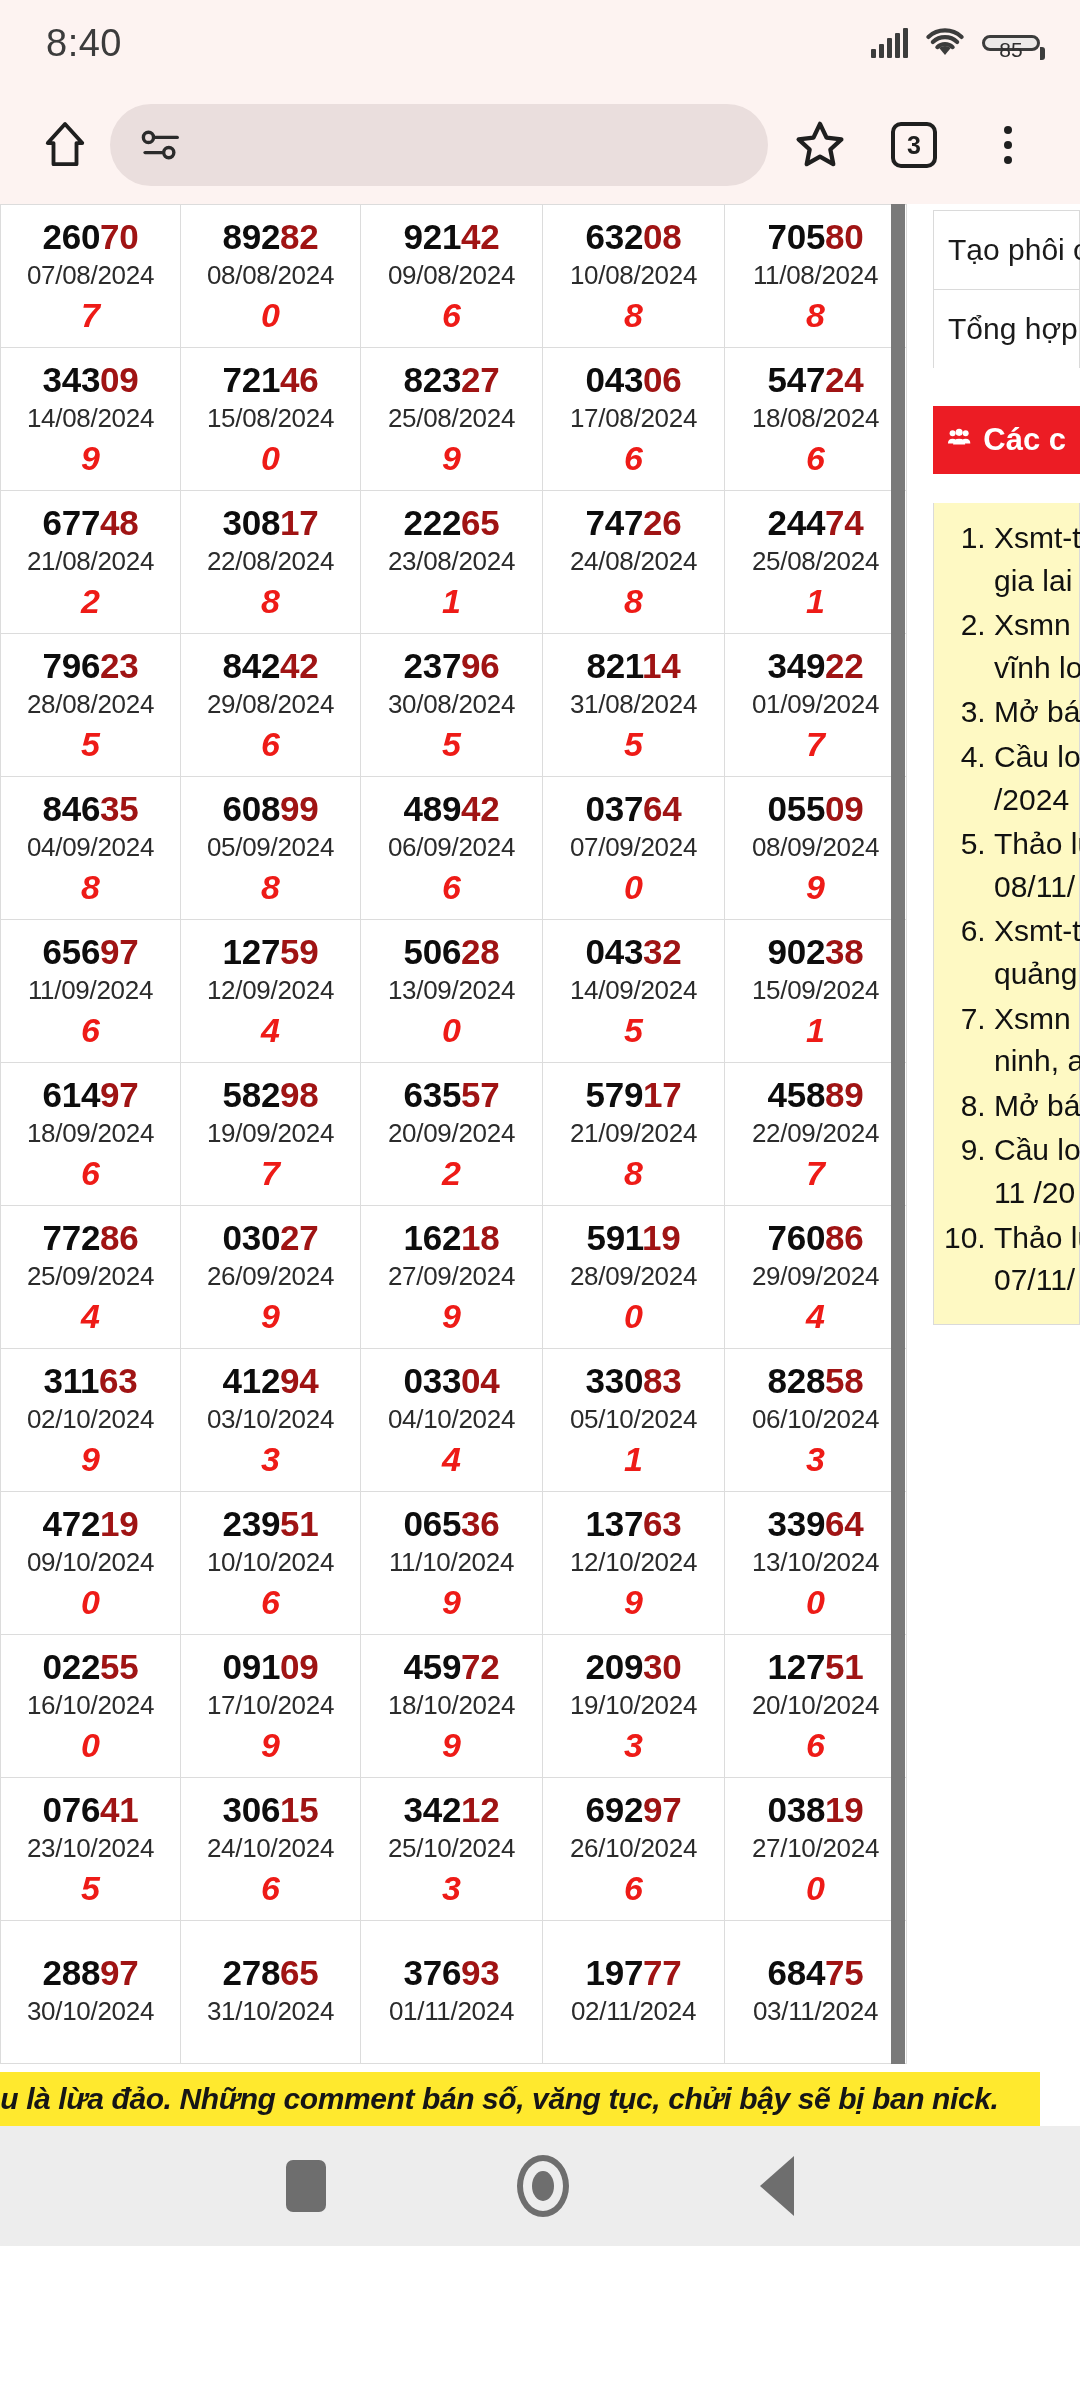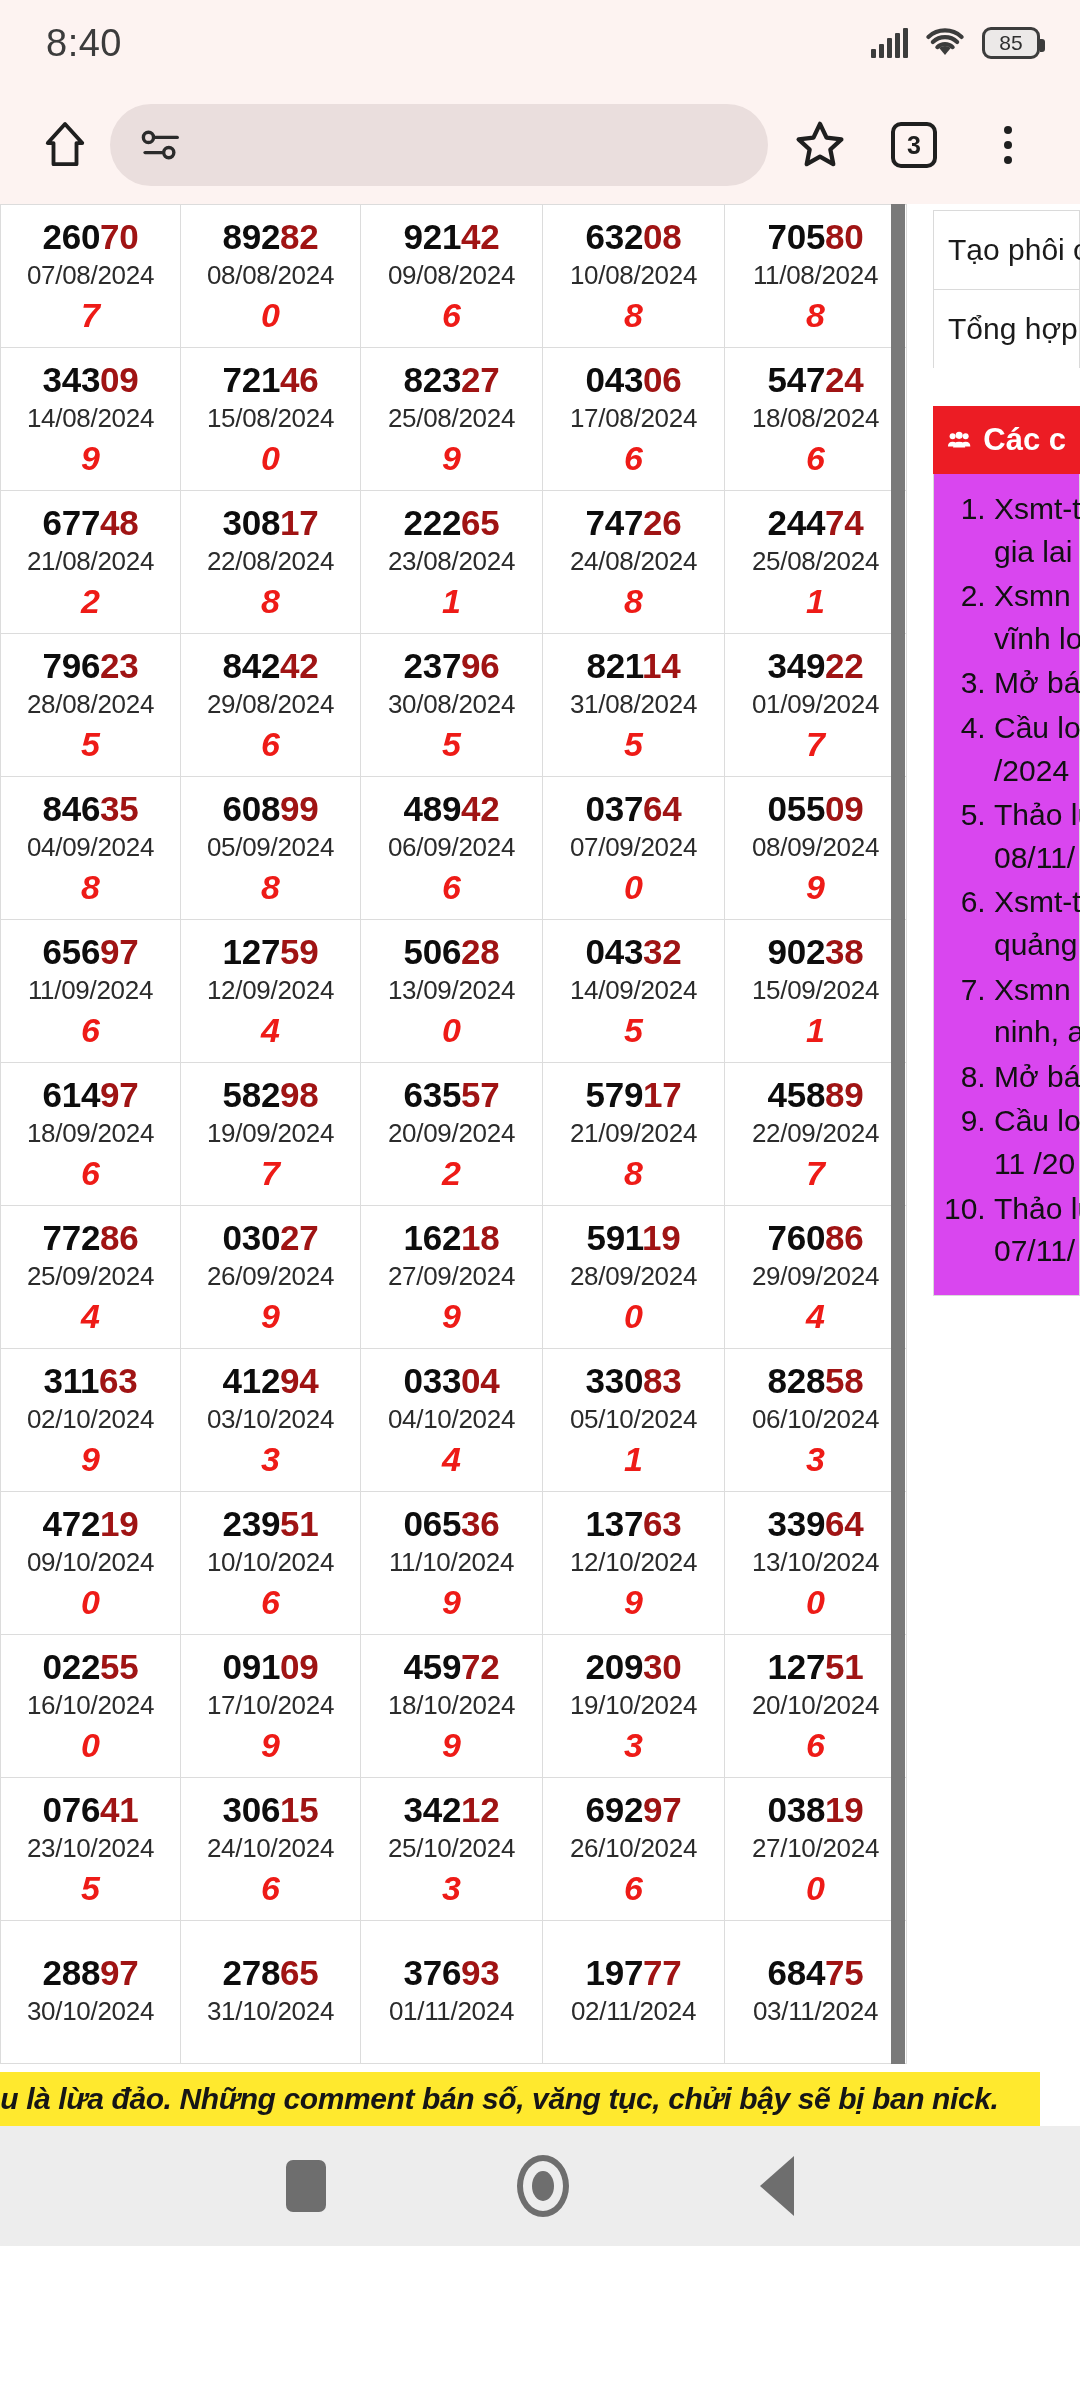--- a/index.html
+++ b/index.html
@@ -22,23 +22,23 @@
   #status-icons {
     position: absolute; right: 40px; top: 0; height: 86px;
     display: flex; align-items: center; gap: 17px;
   }
   .sig { display: flex; align-items: flex-end; gap: 3px; height: 30px; }
   .sig i { width: 5px; background: #3c3c3c; border-radius: 1px; display:block; }
   .sig i:nth-child(1){height:9px}.sig i:nth-child(2){height:14px}
   .sig i:nth-child(3){height:20px}.sig i:nth-child(4){height:25px}
   .sig i:nth-child(5){height:30px}
   .batt {
-    width: 58px; height: 32px; border: 3.5px solid #3c3c3c;
+    width: 58px; height: 16px; border: 3.5px solid #3c3c3c;
     border-radius: 9px; position: relative;
-    display: flex; align-items: center; justify-content: center;
+    display: flex; align-items: flex-start; justify-content: center;
     background: #ece9e8;
   }
   .batt:after {
     content:""; position:absolute; right:-8px; top:9px;
     width:5px; height:13px; background:#3c3c3c; border-radius:0 3px 3px 0;
   }
   .batt span { font-size: 21px; color:#2f2f2f; font-weight: 500; }
 
   
   #browser-bar {
@@ -110,25 +110,26 @@
   #sidebar { flex: 1; padding-left: 28px; padding-top: 6px; overflow: hidden; }
   .side-box {
     border: 1px solid #dadada; border-bottom: none;
     font-size: 30px; color: #1b1b1b; padding: 22px 14px;
     white-space: nowrap; background: #fff;
   }
   .side-box:last-of-type { border-bottom: 1px solid #dadada; }
   #side-header {
     margin-top: 38px; background: #ec1c24; color: #fff;
     font-size: 31px; font-weight: 600; padding: 16px 14px;
-    display: flex; align-items: center; gap: 12px; white-space: nowrap;
+    display: flex; align-items: flex-start; gap: 12px; white-space: nowrap;
   }
   #side-list {
     border: 1px solid #dadada; border-top: none; padding: 14px 0 20px 0;
-    background: #d946ef;
+    background: #fef9c3;
+    margin-top: 29px;
   }
   #side-list ol { margin: 0; padding-left: 60px; }
   #side-list li {
     font-size: 30px; line-height: 1.42; color: #111; margin-bottom: 2px;
     white-space: nowrap;
   }
 
   
   #marquee-wrap {
     position: absolute; left: 0; bottom: 0; width: 1040px; height: 54px;

